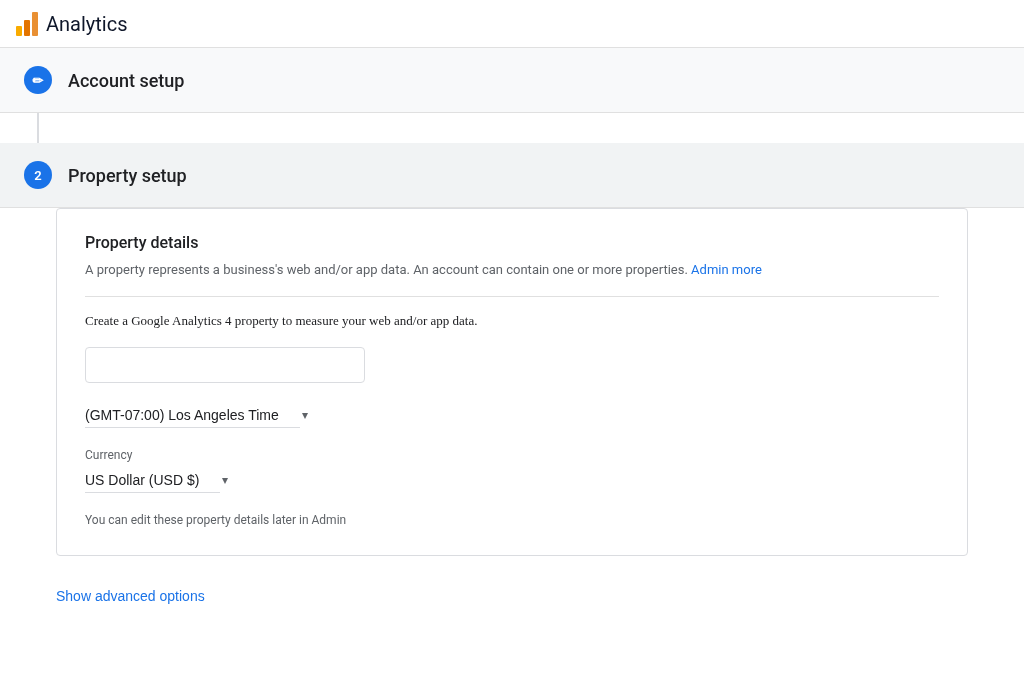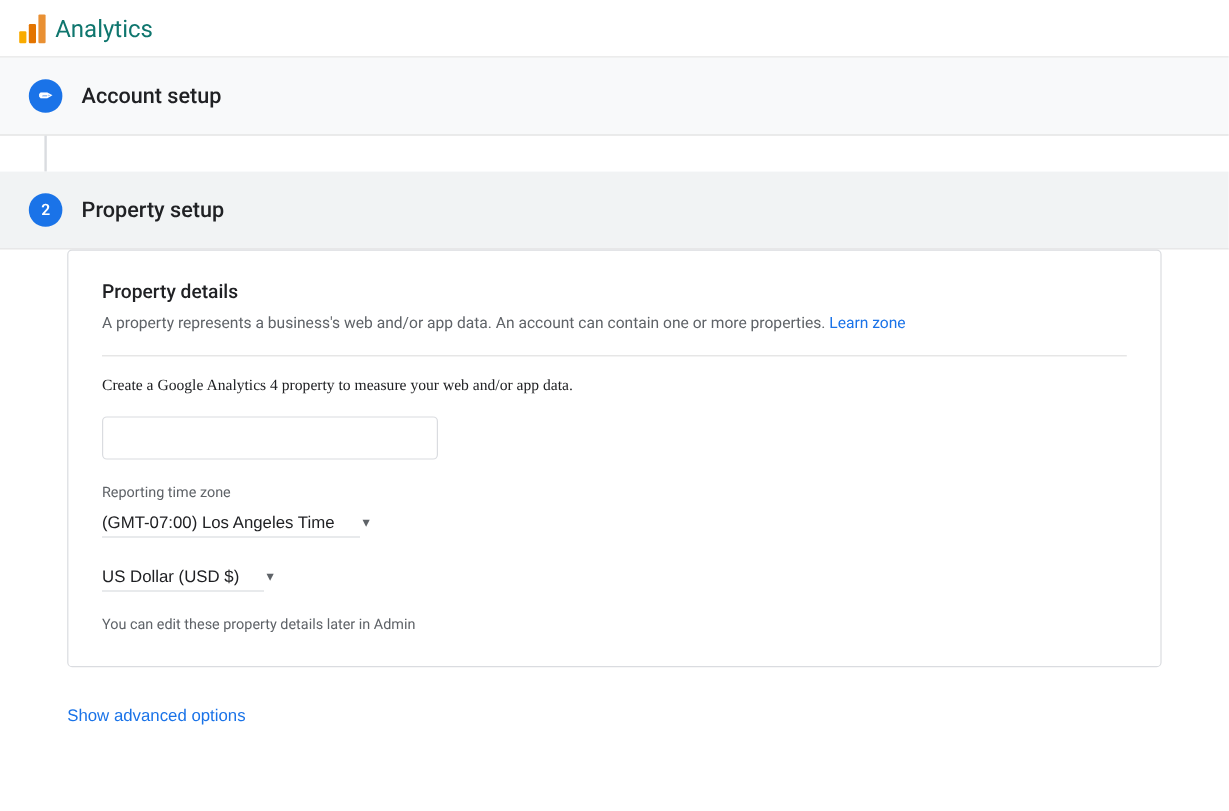--- a/index.html
+++ b/index.html
@@ -26,21 +26,21 @@
       display: flex;
       align-items: flex-end;
       gap: 2px;
       height: 24px;
     }
     .bar1 { width: 6px; height: 10px; background: #f9ab00; border-radius: 1px; }
     .bar2 { width: 6px; height: 16px; background: #e37400; border-radius: 1px; }
     .bar3 { width: 6px; height: 24px; background: #e37400; border-radius: 1px; opacity: 0.8; }
     .header-title {
       font-size: 20px;
-      color: #0f766e;
+      color: #0f172a;
       font-weight: 400;
     }
 
     
     .main {
       padding: 0;
     }
 
     
     .step-row {
@@ -241,43 +241,43 @@
       <span>2</span>
     </div>
     <span class="step-label">Property setup</span>
   </div>
 
   <div class="property-details-section">
     <div class="property-card">
       <div class="card-title">Property details</div>
       <p class="card-desc">
         <span>A property represents a business's web and/or app data. An account can contain one or more properties.</span>
-        <a href="#">Learn zone</a>
+        <a href="#">Admin more</a>
       </p>
 
       <hr class="card-divider">
 
       <p class="create-label">Create a Google Analytics 4 property to measure your web and/or app data.</p>
 
       <div class="form-group">
         <input type="text" class="form-input" value="" style="">
       </div>
 
       <div class="form-group">
-        <label class="form-label">Reporting time zone</label>
         <div class="dropdown-row">
           <div class="dropdown-wrapper">
             <select class="dropdown-select">
               <option>(GMT-07:00) Los Angeles Time</option>
             </select>
           </div>
         </div>
       </div>
 
       <div class="form-group">
+        <label class="form-label">Currency</label>
         <div class="dropdown-wrapper">
           <select class="dropdown-select">
             <option>US Dollar (USD $)</option>
           </select>
         </div>
       </div>
 
       <p class="edit-note">You can edit these property details later in Admin</p>
     </div>
   </div>

